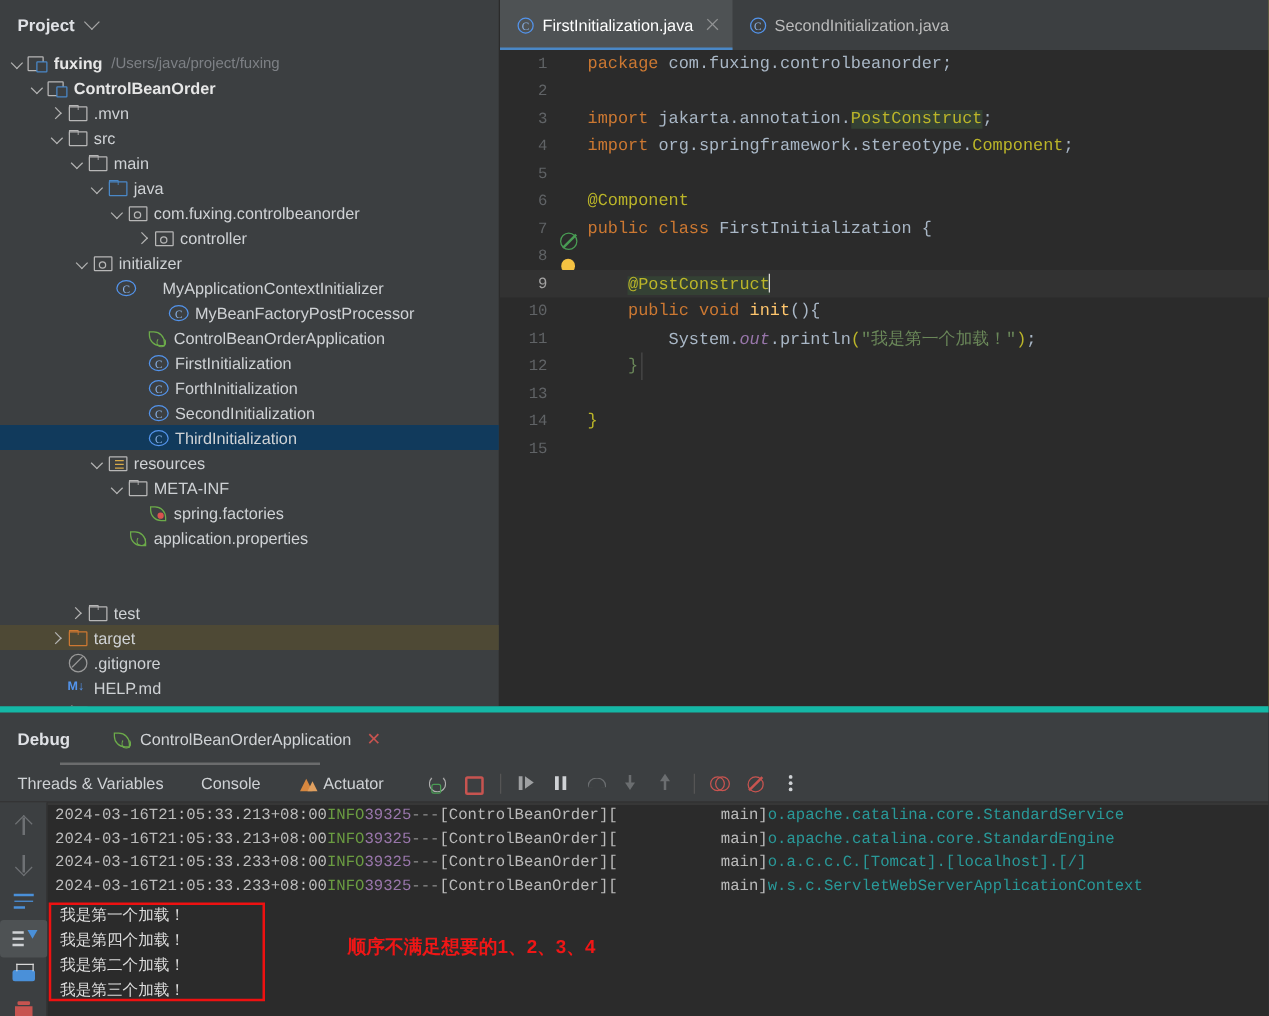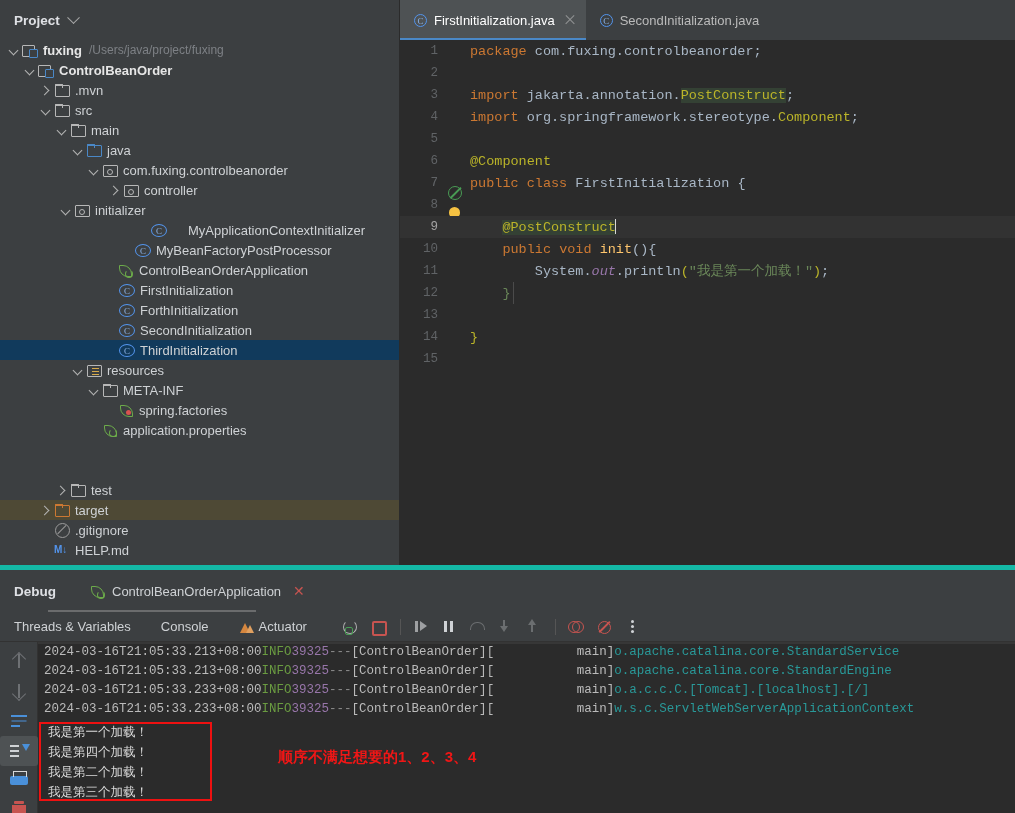--- a/index.html
+++ b/index.html
@@ -461,21 +461,21 @@
         <div class="trow" style="padding-left: 109px;">
           <span class="arrow closed"></span>
           <span class="ico ico-pkg"></span>
           <span class="tlabel">controller</span>
         </div>
         <div class="trow" style="padding-left: 60px; text-align: right;">
           <span class="arrow open"></span>
           <span class="ico ico-pkg"></span>
           <span class="tlabel">initializer</span>
         </div>
-        <div class="trow" style="padding-left: 120px; gap: 16px;">
+        <div class="trow" style="padding-left: 62px; gap: 16px;">
           <span class="arrow "></span>
           <span class="ico ico-class"></span>
           <span class="tlabel">MyApplicationContextInitializer</span>
         </div>
         <div class="trow" style="padding-left: 120px;">
           <span class="arrow "></span>
           <span class="ico ico-class"></span>
           <span class="tlabel">MyBeanFactoryPostProcessor</span>
         </div>
         <div class="trow" style="padding-left: 104px;">

